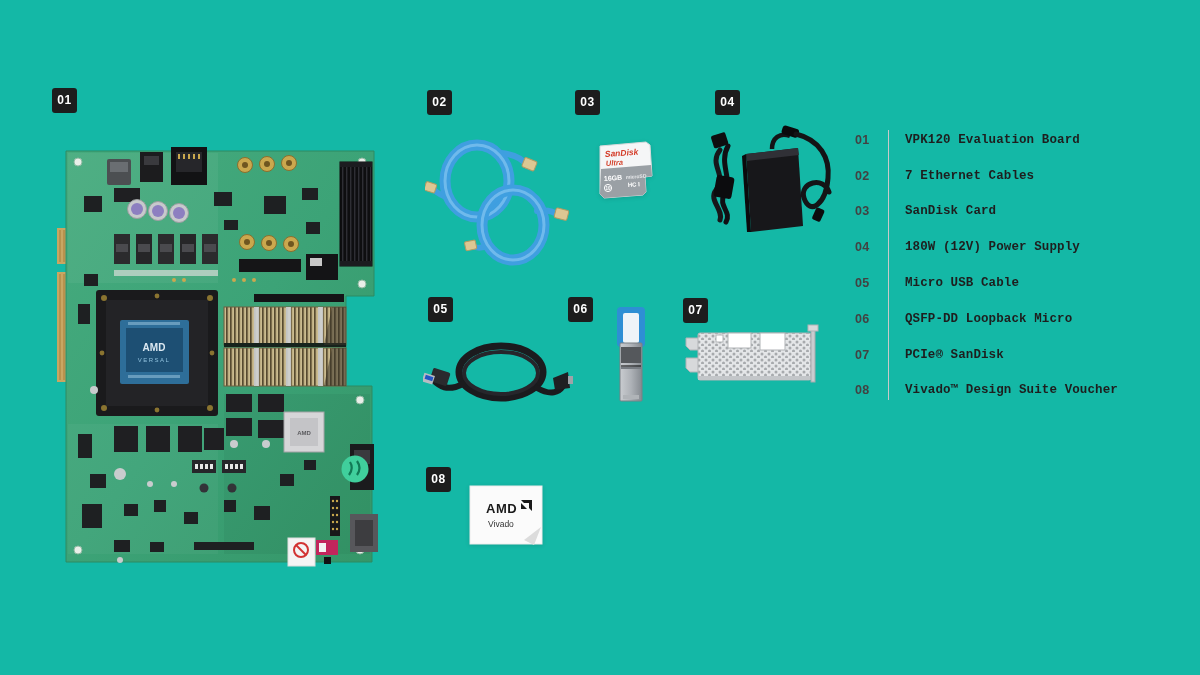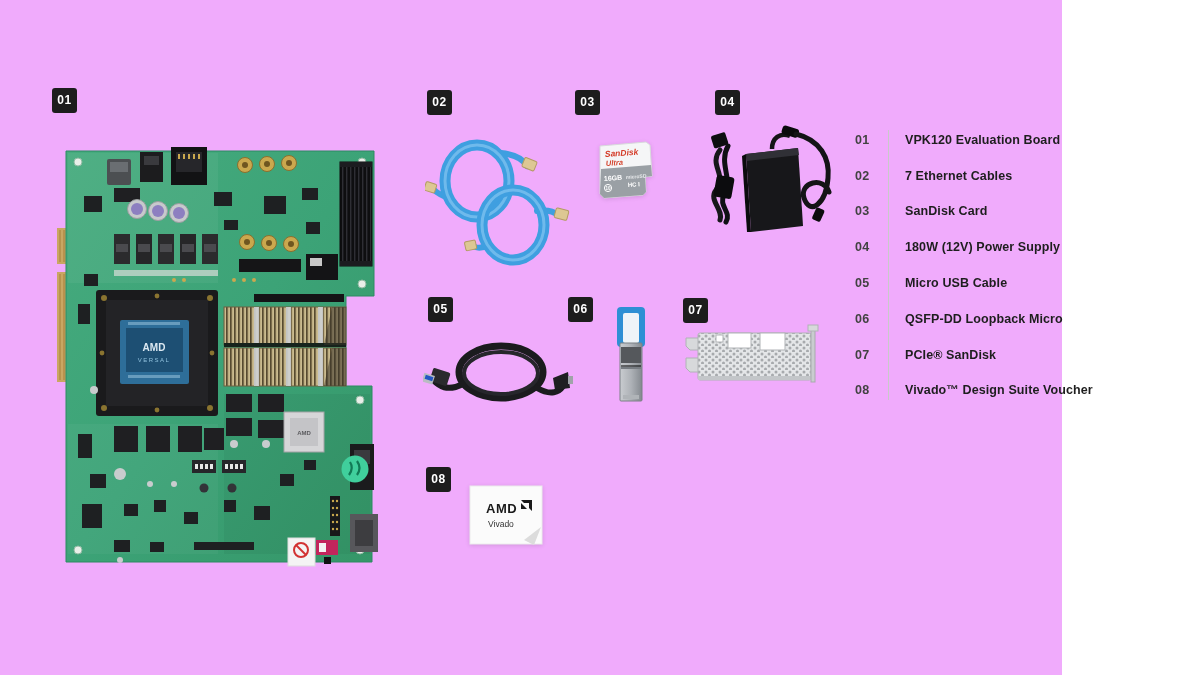--- a/index.html
+++ b/index.html
@@ -1,21 +1,21 @@
 <!DOCTYPE html>
 <html><head>
 <meta charset="utf-8">
 <style>
   html,body{margin:0;padding:0;}
   body{
     width:1200px;height:675px;background:#ffffff;overflow:hidden;
     font-family:"Liberation Sans",sans-serif;
     -webkit-font-smoothing:antialiased;
   }
-  .stage{position:relative;width:1062px;height:675px;background:#f0abfc;}
+  .stage{position:relative;width:1200px;height:675px;background:#14b8a6;}
 
   
   .badge{
     position:absolute;width:25px;height:25px;background:#1d1d1d;color:#ffffff;
     border-radius:3px;font-size:12px;font-weight:700;line-height:25px;text-align:center;
     letter-spacing:.5px;
   }
 
   
   .art{position:absolute;display:block;}
@@ -24,21 +24,21 @@
   .parts-list{position:absolute;left:848px;top:122px;width:300px;}
   .plist-divider{
     position:absolute;left:40px;top:8px;width:1px;height:270px;background:#c9c9c9;
   }
   .plist-row{display:flex;align-items:center;height:35.8px;}
   .plist-num{
     width:40px;padding-left:7px;box-sizing:border-box;
     font-size:12.5px;font-weight:700;color:#424242;letter-spacing:.3px;
   }
   .plist-label{
-    margin-left:17px;font-size:12.5px;font-weight:700;color:#1e1e1e;letter-spacing:.1px;
+    margin-left:17px;font-size:12.5px;font-weight:700;color:#1e1e1e;letter-spacing:.1px;font-family:Liberation Mono, monospace;
   }
 
   svg text{font-family:"Liberation Sans",sans-serif;}
   .voucher-shadow{filter:drop-shadow(0 1px 2px rgba(0,0,0,.12));}
 </style>
 </head>
 <body>
 
 <div class="stage">
 

